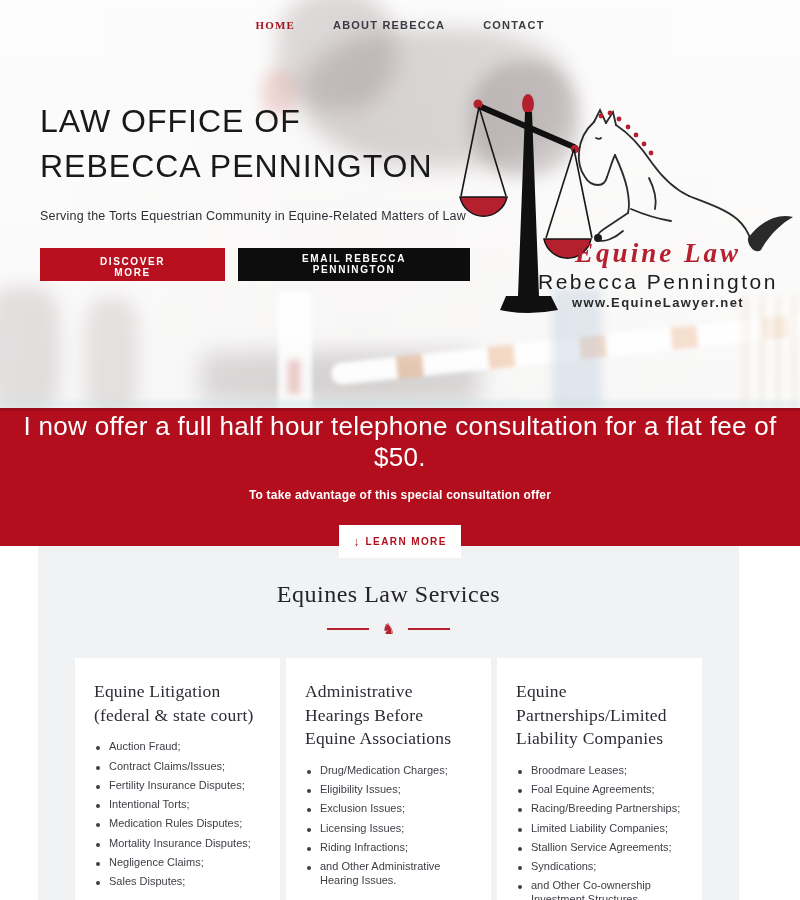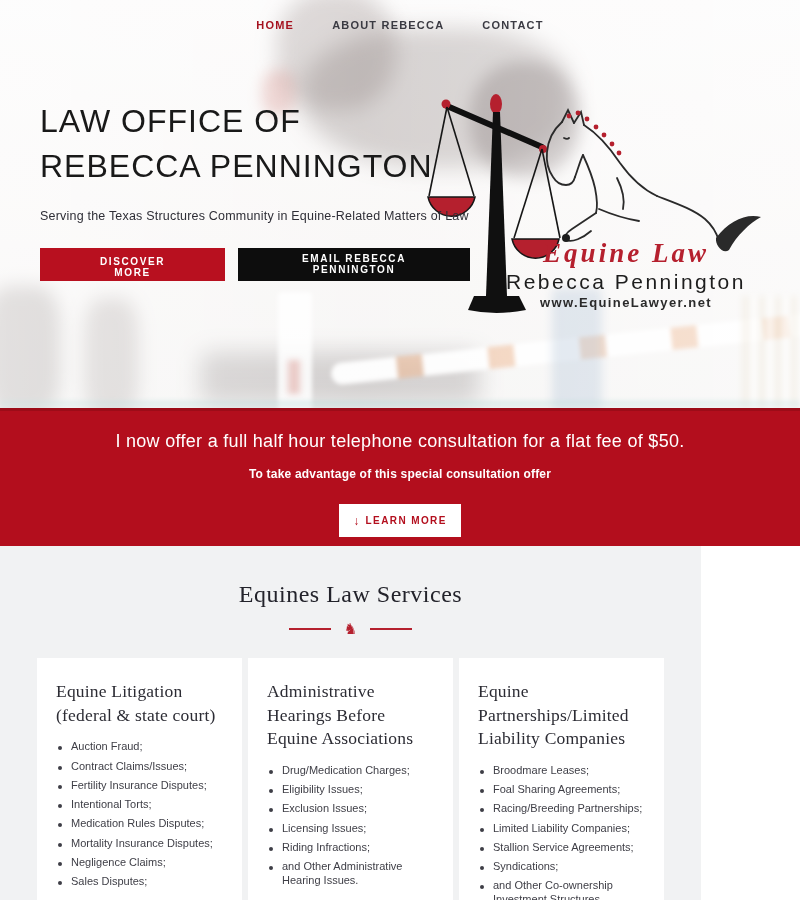--- a/index.html
+++ b/index.html
@@ -51,65 +51,65 @@
   .nav {
     position:absolute; top:0; left:0; width:100%;
     display:flex; justify-content:center; gap:38px;
     padding-top:19px; z-index:6;
   }
   .nav a {
     font-size:11px; font-weight:bold; letter-spacing:1.2px;
     text-decoration:none; color:#3a3a42; text-transform:uppercase;
     cursor:pointer;
   }
-  .nav a.active { color:#a5121f; }
+  .nav a.active { color:#a5121f;font-family:Liberation Serif, serif; }
 
   
   .hero-content { position:absolute; left:40px; top:99px; width:430px; z-index:5; }
   .hero-title {
     font-family:"Liberation Sans", sans-serif;
     font-weight:300; font-size:32px; line-height:1.4;
     letter-spacing:1px; color:#191919;
   }
   .hero-subtitle { margin-top:20px; font-size:12.5px; color:#2e2e36; letter-spacing:0.2px; }
   .hero-buttons { margin-top:25px; display:flex; gap:13px; }
   .btn { border:none; cursor:pointer; height:33px; color:#fff;
     font-family:"Liberation Sans", sans-serif;
     font-size:10px; font-weight:bold; letter-spacing:1.6px; }
   .btn-red   { background:#b8101f; padding:8px 42px; }
   .btn-black { background:#0d0d0d; padding:0 25px; }
 
   
-  .logo { position:absolute; left:416px; top:78px; width:345px; height:245px; z-index:4; }
+  .logo { position:absolute; left:448px; top:78px; width:345px; height:245px; z-index:4; }
   .logo svg { position:absolute; left:0; top:0; }
   .logo-text { position:absolute; left:40px; width:340px; text-align:center; }
   .logo-script { top:160px; font-family:"Liberation Serif", serif; font-style:italic; font-weight:bold;
     font-size:27px; color:#b5202e; letter-spacing:3px; }
   .logo-name { top:192px; font-size:21px; color:#1d1d1d; letter-spacing:2.5px; }
   .logo-url  { top:217px; font-size:13px; font-weight:bold; color:#2a2a2a; letter-spacing:1.4px; }
 
   
   .banner {
     width:800px; height:138px; background:#b30e1d;
     border-top:3px solid #9c0c18;
     text-align:center; color:#fff;
   }
-  .banner-headline { padding-top:20px; font-size:18px; font-weight:400; letter-spacing:0.3px; }
+  .banner-headline { font-size:26px; font-weight:400; letter-spacing:0.3px; }
   .banner-subtext  { margin-top:15px; font-size:12px; font-weight:bold; letter-spacing:0.2px; }
   .banner-btn {
     margin-top:23px; display:inline-flex; align-items:center; gap:5px;
     background:#ffffff; color:#b30e1d; border:none; cursor:pointer;
     height:33px; padding:0 14px;
     font-family:"Liberation Sans", sans-serif;
     font-size:10px; font-weight:bold; letter-spacing:1.4px;
   }
   .banner-btn .arrow { font-size:12px; }
 
   
-  .services { width:701px; height:354px; background:#f1f2f3; text-align:center; }
+  .services { width:701px; height:354px; background:#f1f2f3; text-align:center;margin-left:38px; }
   .services-heading {
     padding-top:35px; font-family:"Liberation Serif", serif;
     font-size:24px; font-weight:400; color:#23232b; letter-spacing:0.5px;
   }
   .services-divider { margin-top:13px; display:flex; align-items:center; justify-content:center; gap:13px; }
   .services-divider .line { width:42px; height:2px; background:#b5202e; }
   .services-divider .knight { color:#b5202e; font-size:15px; line-height:1; }
 
   .cards { display:flex; gap:6px; padding:0 37px; margin-top:22px; height:243px; text-align:left; }
   .card { flex:1; background:#ffffff; padding:22px 19px; }
@@ -153,21 +153,21 @@
     <a class="active">HOME</a>
     <a>ABOUT REBECCA</a>
     <a>CONTACT</a>
   </nav>
 
   <div class="hero-content">
     <h1 class="hero-title">
       <span>LAW OFFICE OF</span><br>
       <span>REBECCA PENNINGTON</span>
     </h1>
-    <div class="hero-subtitle">Serving the Texas Structures Community in Equine-Related Matters of Law</div>
+    <div class="hero-subtitle">Serving the Torts Equestrian Community in Equine-Related Matters of Law</div>
     <div class="hero-buttons">
       <button class="btn btn-red">DISCOVER MORE</button>
       <button class="btn btn-black">EMAIL REBECCA PENNINGTON</button>
     </div>
   </div>
 
   <div class="logo">
     <svg width="345" height="245" viewBox="0 0 345 245">
 
       <ellipse cx="80" cy="26" rx="6" ry="10" fill="#b5202e"></ellipse>
@@ -256,21 +256,21 @@
           <li>Exclusion Issues;</li>
           <li>Licensing Issues;</li>
           <li>Riding Infractions;</li>
           <li>and Other Administrative Hearing Issues.</li>
         </ul>
     </div>
     <div class="card">
       <h3 class="card-title">Equine Partnerships/Limited Liability Companies</h3>
       <ul>
           <li>Broodmare Leases;</li>
-          <li>Foal Sharing Agreements;</li>
+          <li>Foal Equine Agreements;</li>
           <li>Racing/Breeding Partnerships;</li>
           <li>Limited Liability Companies;</li>
           <li>Stallion Service Agreements;</li>
           <li>Syndications;</li>
           <li>and Other Co-ownership Investment Structures.</li>
         </ul>
     </div>
   </div>
 </section>
 

